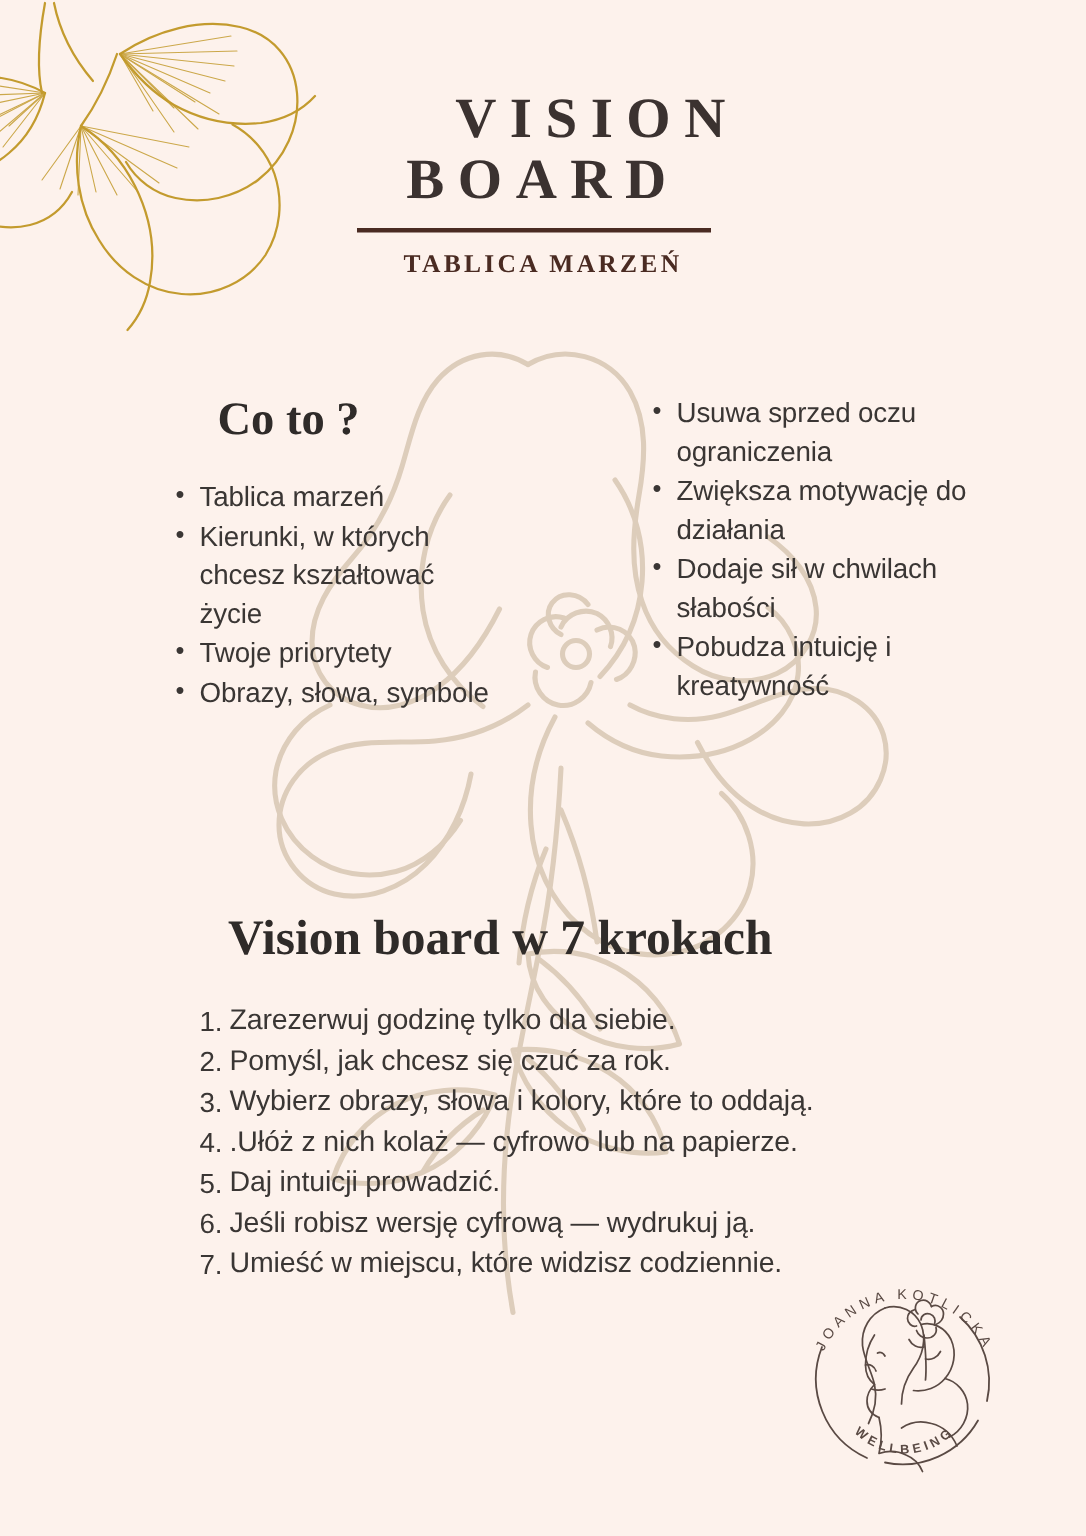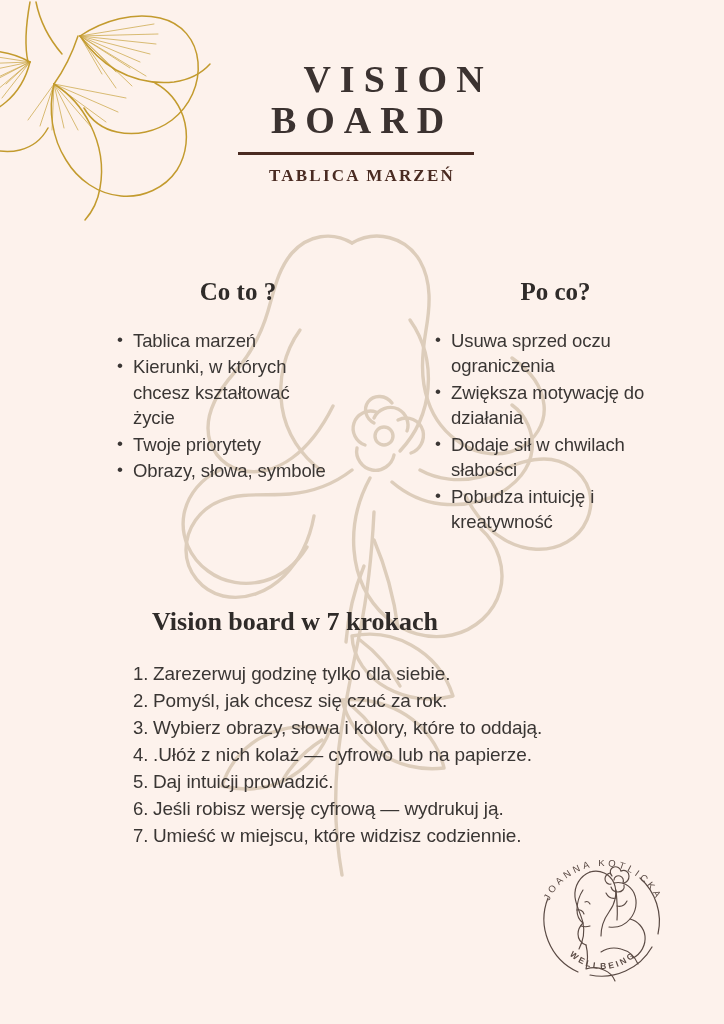--- a/index.html
+++ b/index.html
@@ -74,25 +74,24 @@
   
   .col {
     position: absolute;
   }
   .col-left  { left: 116px; top: 262px; width: 215px; }
   .col-right { left: 434px; top: 262px; width: 215px; }
 
   .col-heading {
     font-family: "Liberation Serif", serif;
     font-weight: 700;
-    font-size: 25px;
+    font-size: 31px;
     color: #2f2b29;
-    margin: 16px 0 22px 0;
+    margin: 0 0 22px 0;
     line-height: 1.1;
-    text-align: center;
   }
   .col-left .col-heading  { padding-left: 29px; }
   .col-right .col-heading { padding-left: 28px; }
 
   ul.bullets {
     list-style: none;
     margin: 0;
     padding: 0;
   }
   ul.bullets li {
@@ -116,21 +115,21 @@
   
   .steps {
     position: absolute;
     left: 132px;
     top: 608px;
     width: 430px;
   }
   .steps-heading {
     font-family: "Liberation Serif", serif;
     font-weight: 700;
-    font-size: 26px;
+    font-size: 33px;
     color: #2f2b29;
     margin: 0 0 24px 0;
     padding-left: 20px;
     line-height: 1.1;
   }
   ol.steps-list {
     list-style: none;
     margin: 0;
     padding: 0;
     counter-reset: stepctr;
@@ -280,21 +279,20 @@
     <h2 class="col-heading">Co to ?</h2>
     <ul class="bullets">
       <li>Tablica marzeń</li>
       <li>Kierunki, w których chcesz kształtować życie</li>
       <li>Twoje priorytety</li>
       <li>Obrazy, słowa, symbole</li>
     </ul>
   </div>
 
   <div class="col col-right">
-    <h2 class="col-heading">Po co?</h2>
     <ul class="bullets">
       <li>Usuwa sprzed oczu ograniczenia</li>
       <li>Zwiększa motywację do działania</li>
       <li>Dodaje sił w chwilach słabości</li>
       <li>Pobudza intuicję i kreatywność</li>
     </ul>
   </div>
 
   <div class="steps">
     <h2 class="steps-heading">Vision board w 7 krokach</h2>

